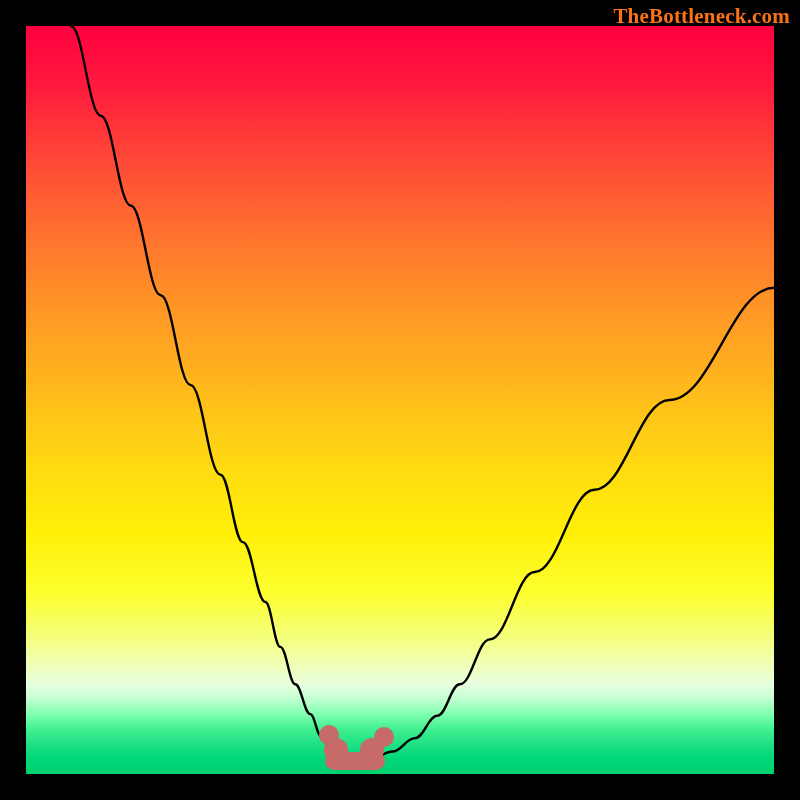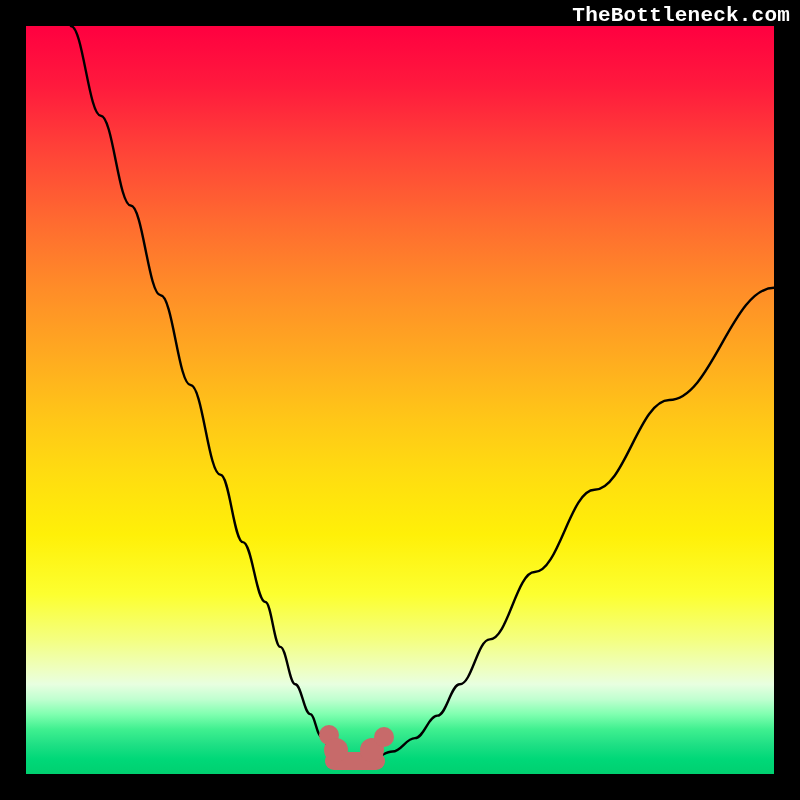--- a/index.html
+++ b/index.html
@@ -50,24 +50,24 @@
       #40f090 94%,
       #20e085 96%,
       #00d878 98%,
       #00d070 100%
     );
   }
   .watermark {
     position: absolute;
     top: 4px;
     right: 10px;
-    font-family: Liberation Mono, monospace;
+    font-family: Liberation Serif, serif;
     font-size: 21px;
     font-weight: bold;
-    color: #ffffff;
+    color: #f97316;
     letter-spacing: 0.2px;
   }
   svg.curve {
     position: absolute;
     left: 0;
     top: 0;
     width: 100%;
     height: 100%;
   }
   .marker {

